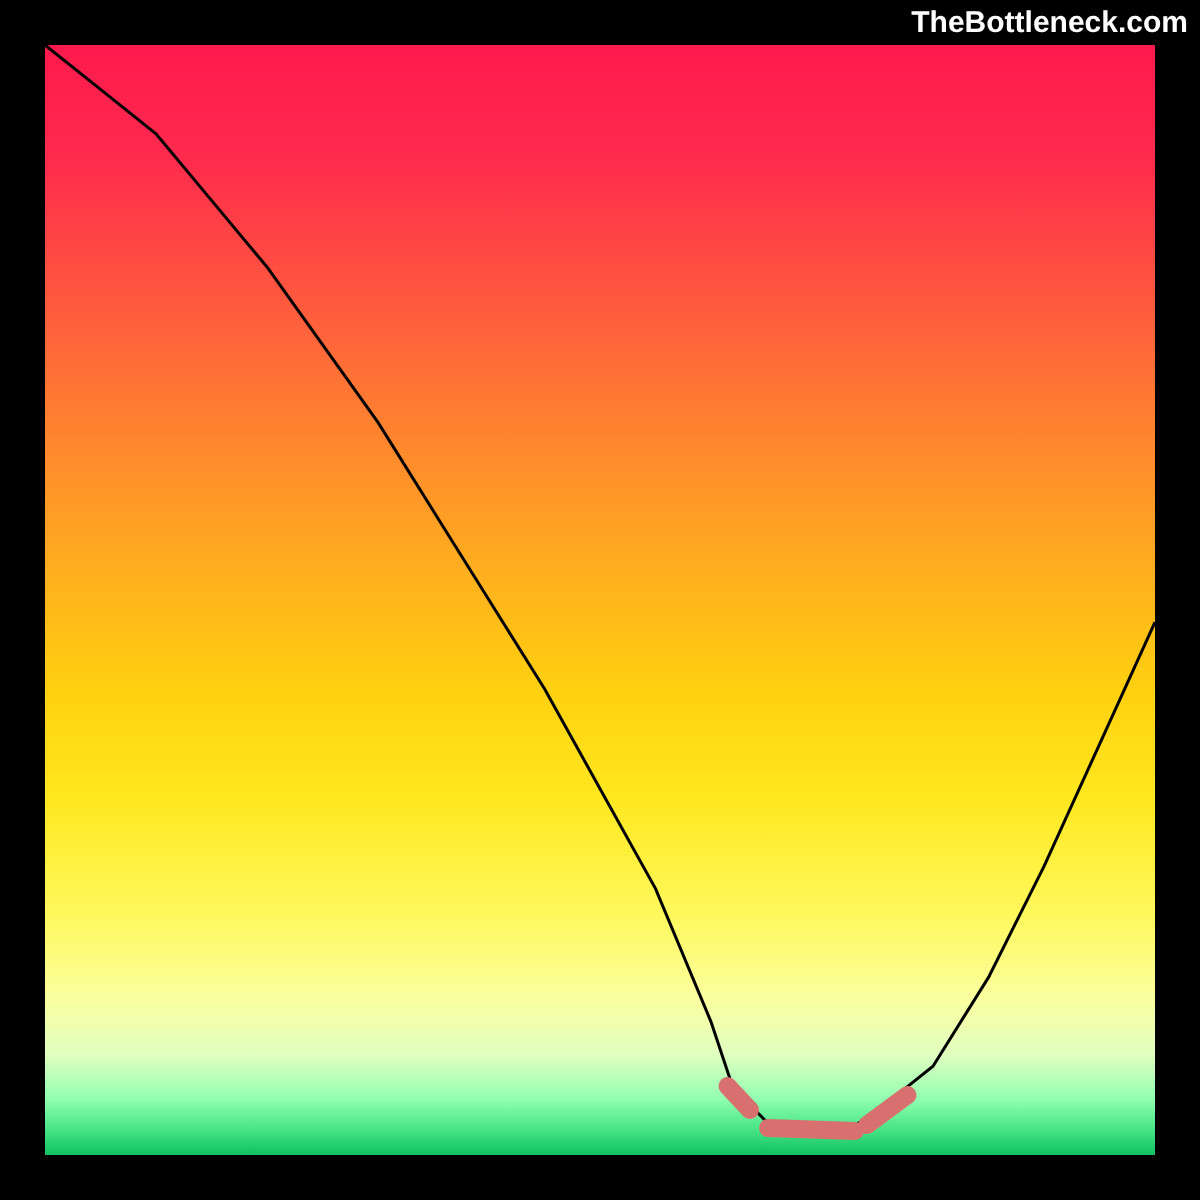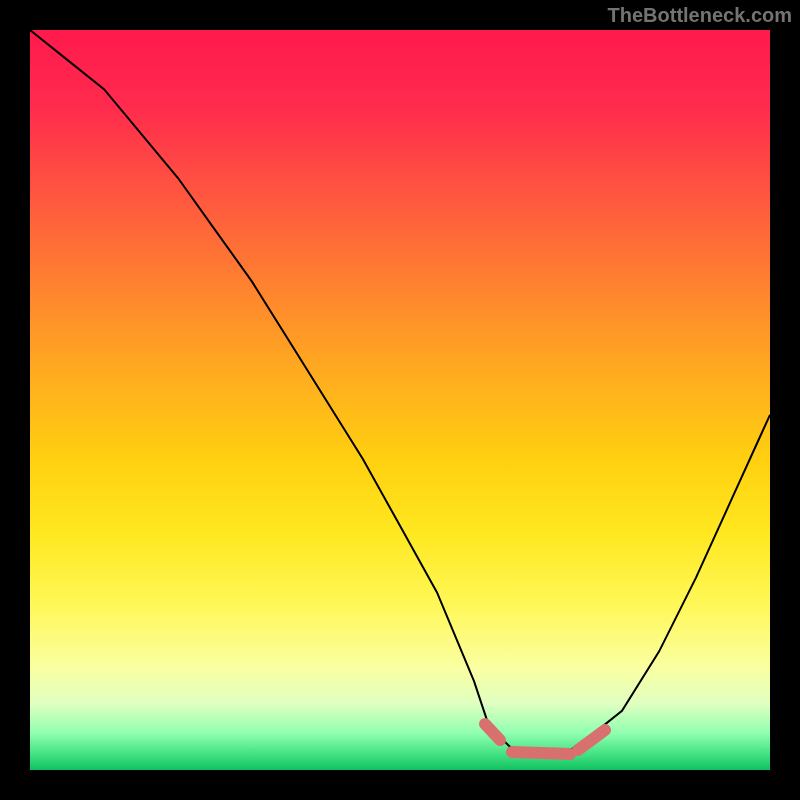--- a/index.html
+++ b/index.html
@@ -12,21 +12,21 @@
   #ff8030 34%,
   #ffaa20 46%,
   #ffd010 58%,
   #ffe820 68%,
   #fff85a 78%,
   #faffa0 86%,
   #e0ffc0 91%,
   #90ffb0 95%,
   #40e080 98%,
   #10c060 100%)}
-.watermark{position:absolute;top:4px;right:8px;color:#737373;font-size:20px;font-weight:600}
+.watermark{position:absolute;top:4px;right:8px;color:#ffffff;font-size:20px;font-weight:600}
 svg.curve{position:absolute;inset:0}
 .curve path{fill:none}
 .line1{stroke:#000;stroke-width:2}
 .marker{stroke:#d97070;stroke-width:12;stroke-linecap:round}
 </style>
 </head>
 <body>
 
 <div class="plot-area">
   <div class="grad-bg"></div>

